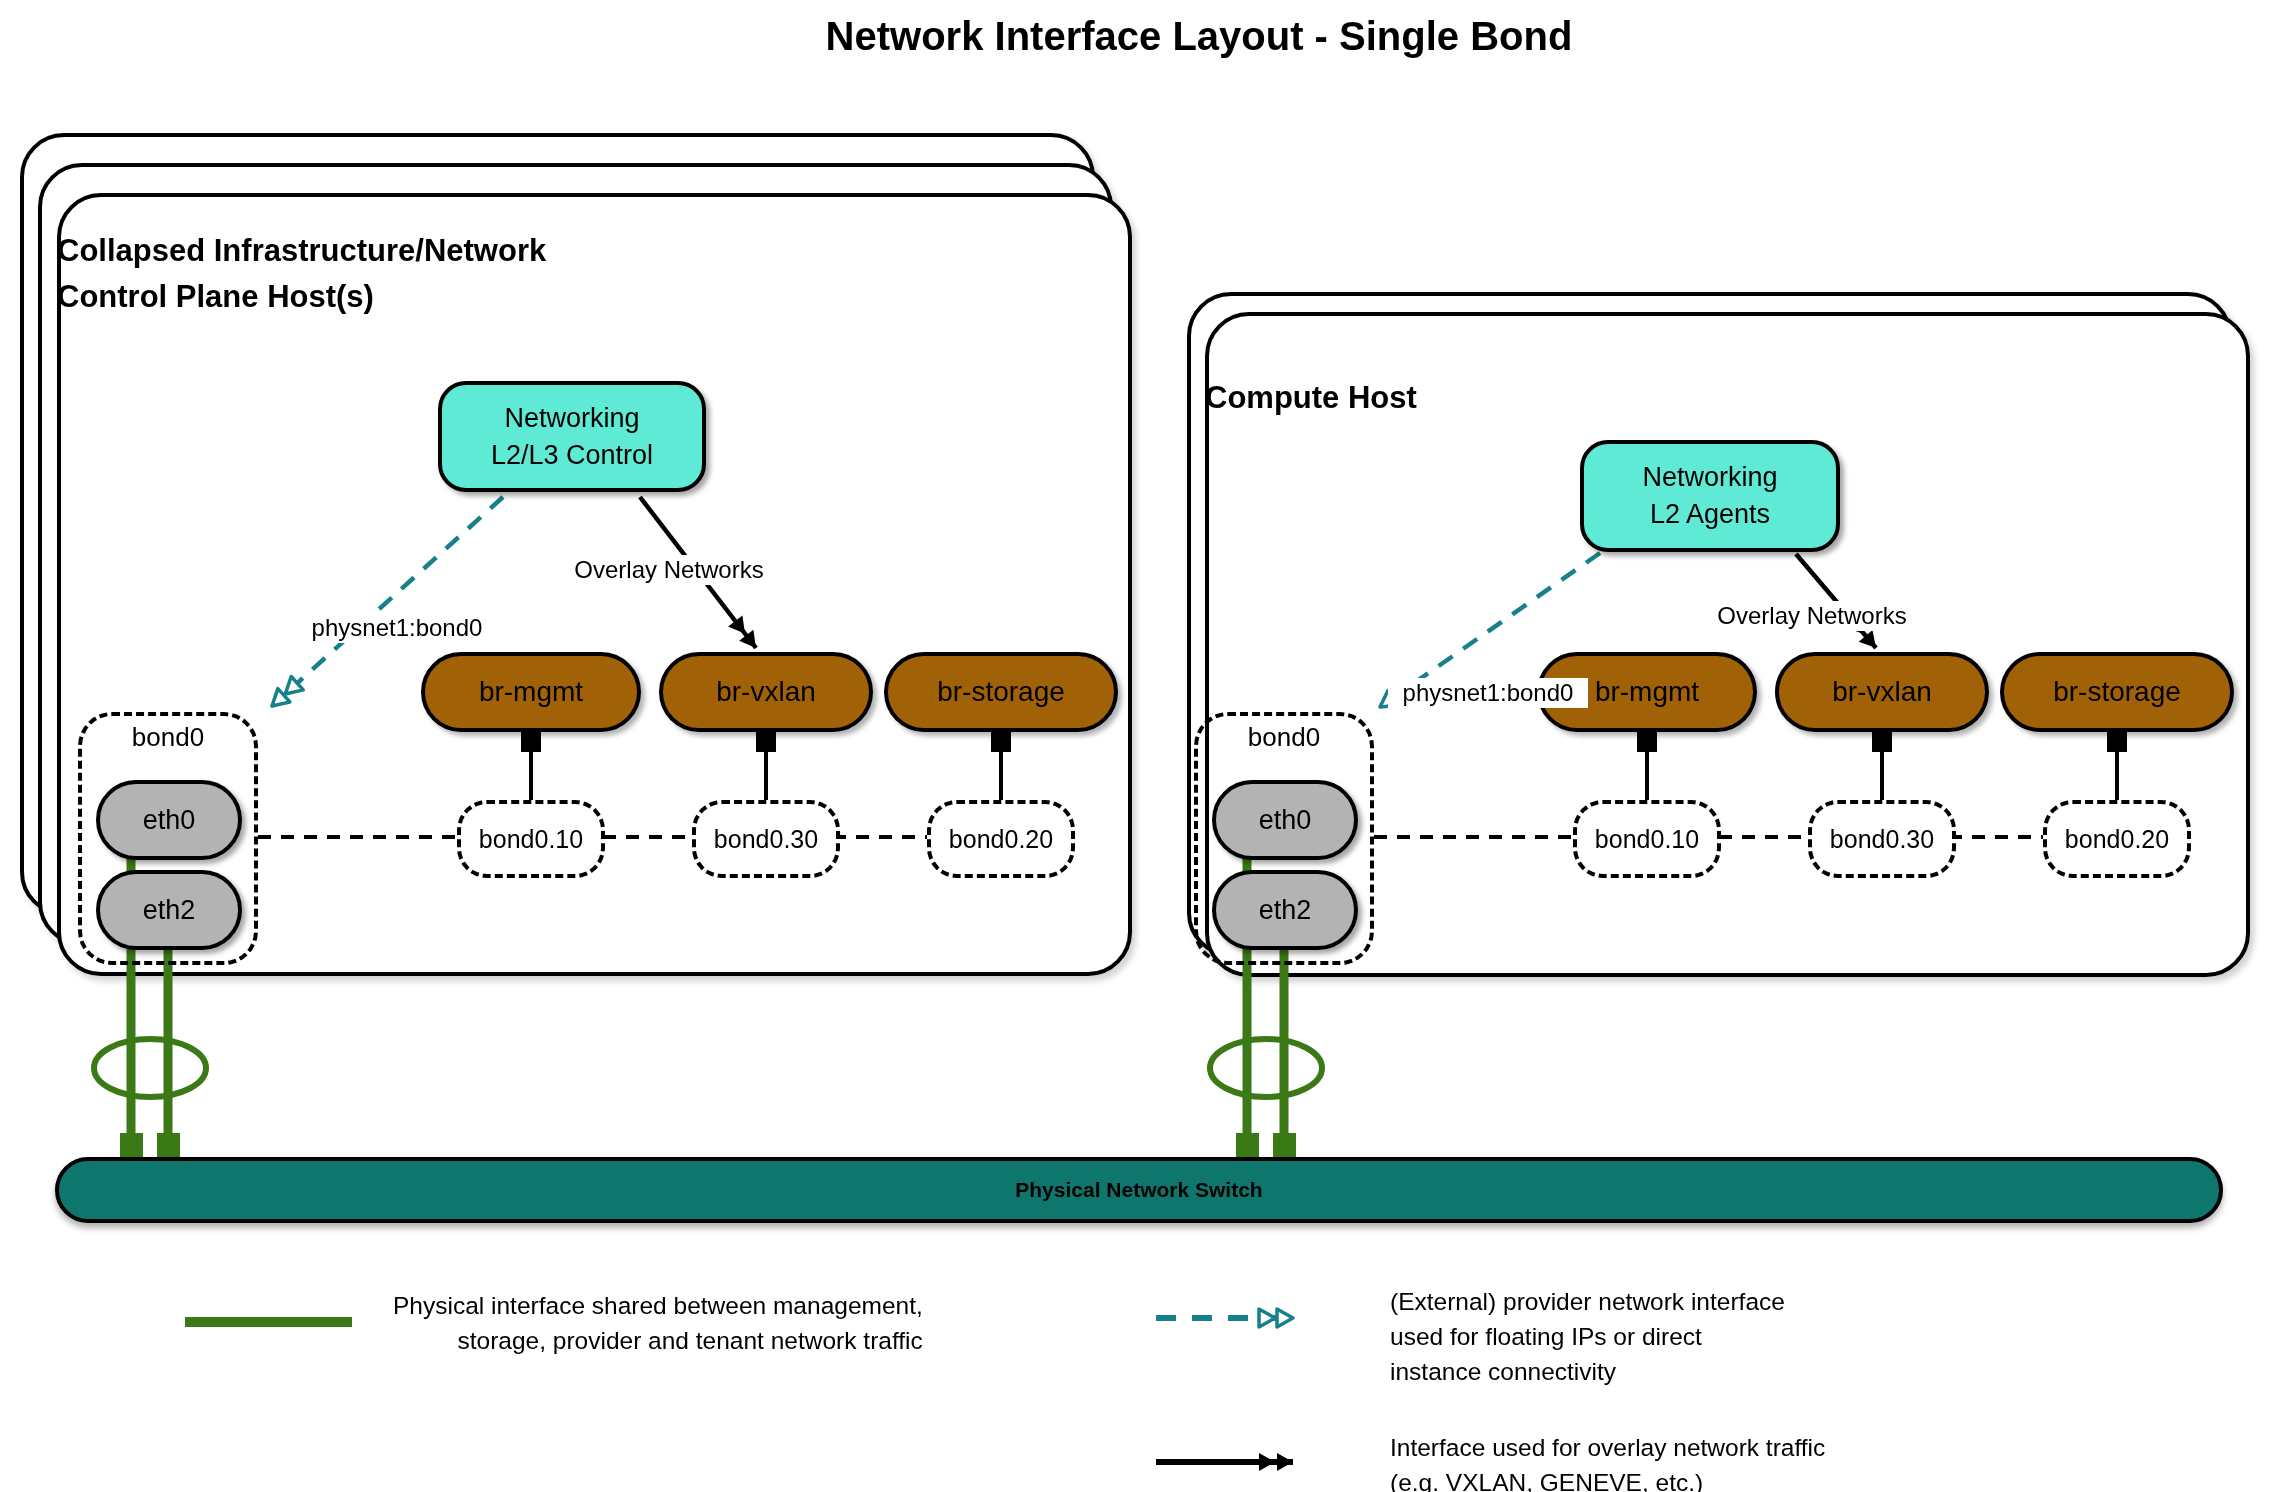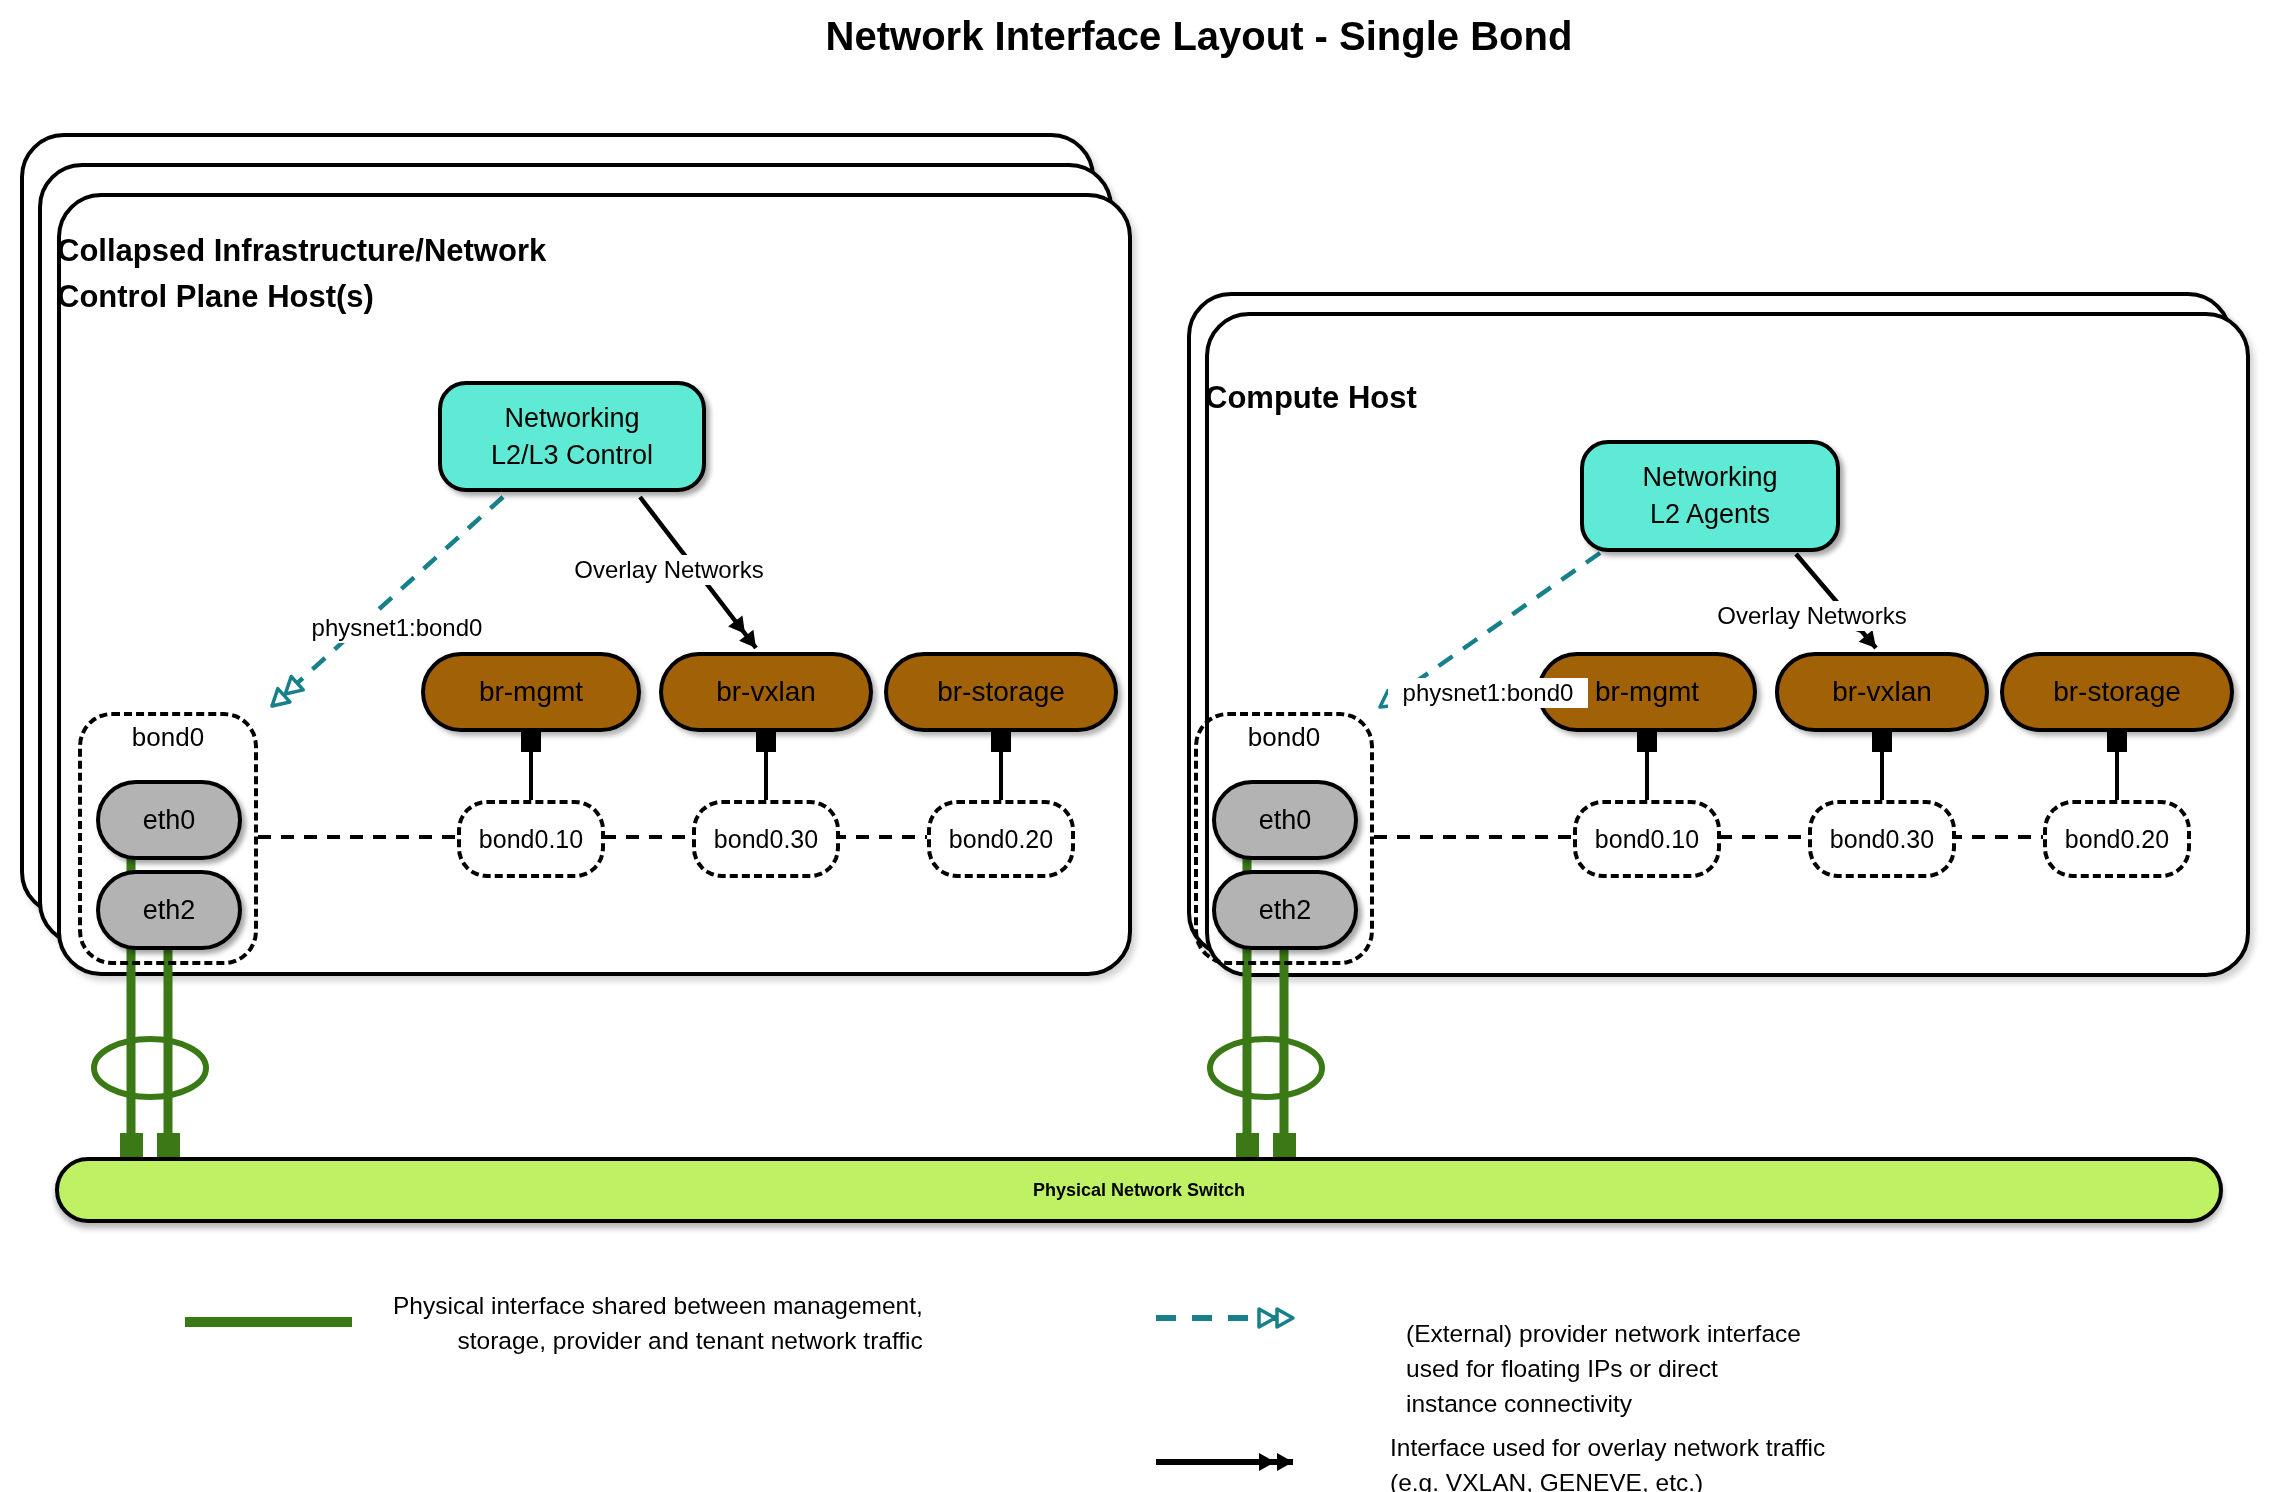--- a/index.html
+++ b/index.html
@@ -18,23 +18,23 @@
         display:flex;align-items:center;justify-content:center;font-size:28px;
         box-shadow:4px 4px 5px rgba(0,0,0,0.3);}
   .vlan{background:#fff;border:4px dashed #000;border-radius:30px;z-index:3;
         display:flex;align-items:center;justify-content:center;font-size:25px;}
   .bondbox{border:4px dashed #000;border-radius:34px;background:transparent;z-index:3;}
   .bondlabel{z-index:4;text-align:center;font-size:26px;}
   .eth{background:#B3B3B3;border:4px solid #000;border-radius:40px;z-index:3;
        display:flex;align-items:center;justify-content:center;font-size:27px;
        box-shadow:4px 4px 5px rgba(0,0,0,0.35);}
   .floatlabel{z-index:4;background:#fff;text-align:center;font-size:24px;line-height:30px;}
-  .switchbar{background:#bef264;border:4px solid #000;border-radius:33px;z-index:3;
+  .switchbar{background:#0f766e;border:4px solid #000;border-radius:33px;z-index:3;
              display:flex;align-items:center;justify-content:center;
-             font-size:18px;font-weight:bold;box-shadow:0 5px 6px rgba(0,0,0,0.3);}
+             font-size:21px;font-weight:bold;box-shadow:0 5px 6px rgba(0,0,0,0.3);}
   .legend-text{z-index:4;font-size:24.5px;line-height:35px;}
   .legend-text span{display:block;}
   svg.overlay{position:absolute;left:0;top:0;z-index:2;pointer-events:none;}
 </style>
 </head>
 <body>
 
 <div class="canvas">
 
   <div class="abs page-title">Network Interface Layout - Single Bond</div>
@@ -150,21 +150,21 @@
   <div class="abs bondlabel" style="left:1194px;top:722px;width:180px;">bond0</div>
   <div class="abs eth" style="left:1212px;top:780px;width:146px;height:80px;">eth0</div>
   <div class="abs eth" style="left:1212px;top:870px;width:146px;height:80px;">eth2</div>
 
   <div class="abs switchbar" style="left:55px;top:1157px;width:2168px;height:66px;">Physical Network Switch</div>
 
   <div class="abs legend-text" style="left:393px;top:1288px;text-align:right;">
     <span>Physical interface shared between management,</span>
     <span>storage, provider and tenant network traffic</span>
   </div>
-  <div class="abs legend-text" style="left:1390px;top:1316px;margin-left:16px;">
+  <div class="abs legend-text" style="left:1390px;top:1284px;">
     <span>(External) provider network interface</span>
     <span>used for floating IPs or direct</span>
     <span>instance connectivity</span>
   </div>
   <div class="abs legend-text" style="left:1390px;top:1430px;">
     <span>Interface used for overlay network traffic</span>
     <span>(e.g. VXLAN, GENEVE, etc.)</span>
   </div>
 
 </div>

